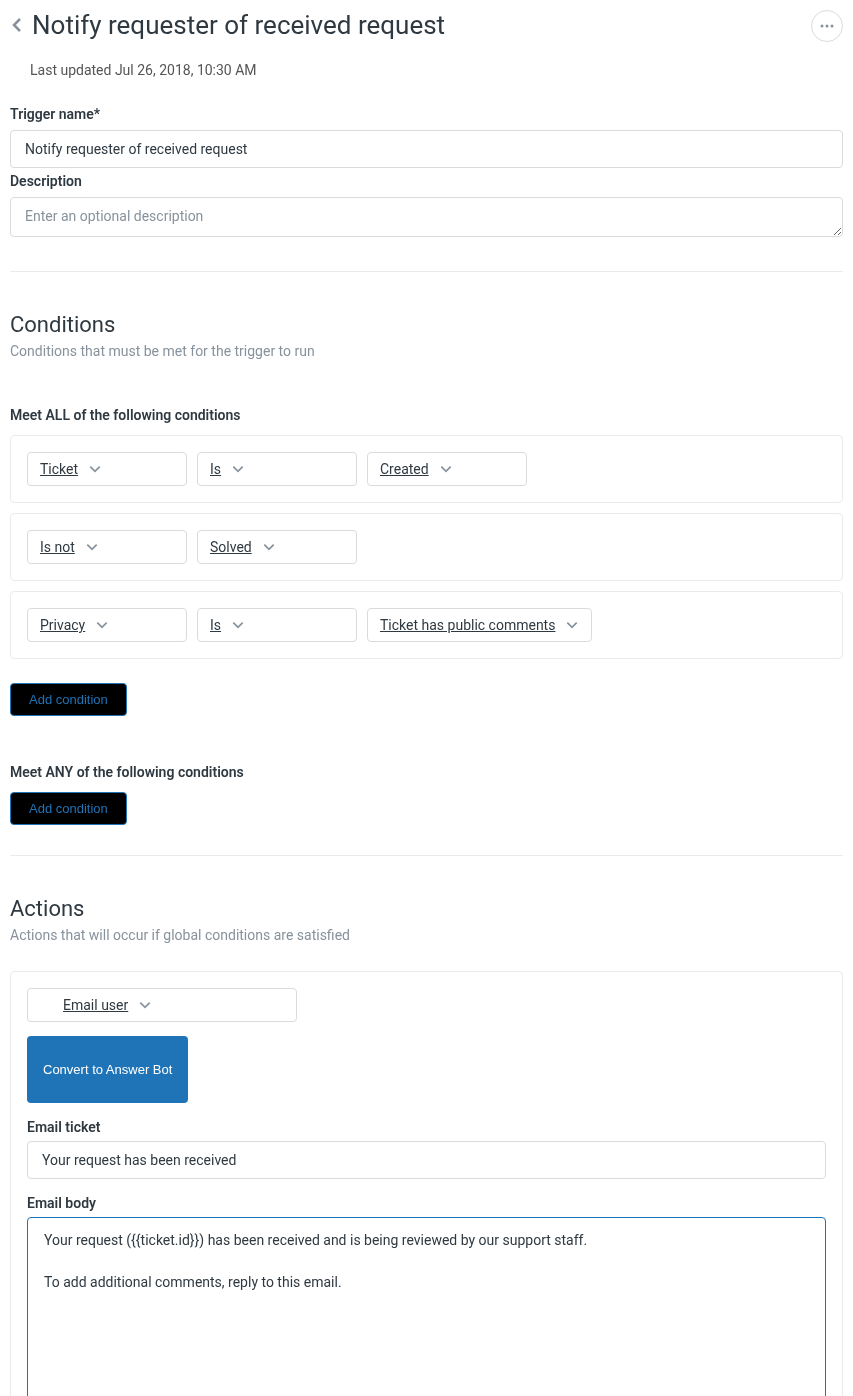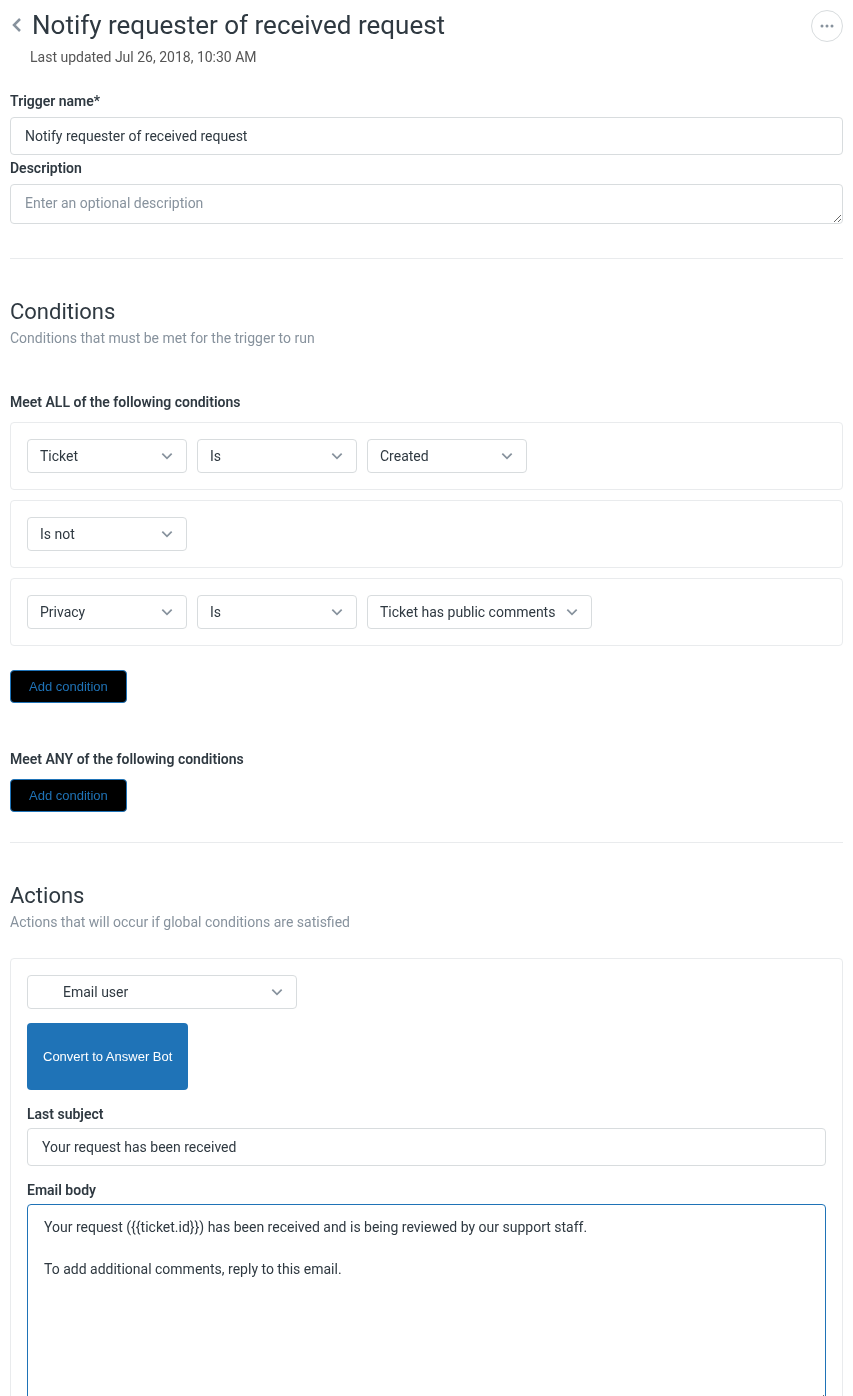--- a/index.html
+++ b/index.html
@@ -43,21 +43,21 @@
       display: flex;
       align-items: center;
       justify-content: center;
       cursor: pointer;
       color: #87929d;
     }
     .last-updated {
       font-size: 14px;
       color: #555;
       margin-left: 20px;
-      margin-top: 7px;
+      margin-top: 20px;
     }
     .field-label {
       font-size: 14px;
       font-weight: 600;
       color: #2f3941;
       margin-bottom: 8px;
       margin-top: 28px;
     }
     .field-label:first-of-type {
       margin-top: 42px;
@@ -109,24 +109,24 @@
       margin-bottom: 10px;
     }
     .select-box {
       border: 1px solid #d8dcde;
       border-radius: 4px;
       padding: 8px 12px;
       font-size: 14px;
       color: #2f3941;
       display: flex;
       align-items: center;
-      justify-content: space-between;
       cursor: pointer;
       background: #fff;
       min-width: 160px;
+      text-decoration: underline;
     }
     .select-wide {
       min-width: 220px;
     }
     .select-wider {
       min-width: 270px;
       padding-left: 35px;
     }
     .chevron-down {
       color: #87929d;
@@ -248,20 +248,28 @@
         <svg class="icon-svg" viewBox="0 0 12 12" fill="none" stroke="currentColor" stroke-width="1.5">
           <path d="M2 4 L6 8 L10 4"></path>
         </svg>
       </span>
   </div>
 </div>
 
 <div class="condition-row">
   <div class="select-box">
     <span>Is not</span>
+    <span class="chevron-down">
+        <svg class="icon-svg" viewBox="0 0 12 12" fill="none" stroke="currentColor" stroke-width="1.5">
+          <path d="M2 4 L6 8 L10 4"></path>
+        </svg>
+      </span>
+  </div>
+  <div class="select-box">
+    <span>Solved</span>
     <span class="chevron-down">
         <svg class="icon-svg" viewBox="0 0 12 12" fill="none" stroke="currentColor" stroke-width="1.5">
           <path d="M2 4 L6 8 L10 4"></path>
         </svg>
       </span>
   </div>
 </div>
 
 <div class="condition-row">
   <div class="select-box">
@@ -306,21 +314,21 @@
       <span>Email user</span>
       <span class="chevron-down">
           <svg class="icon-svg" viewBox="0 0 12 12" fill="none" stroke="currentColor" stroke-width="1.5">
             <path d="M2 4 L6 8 L10 4"></path>
           </svg>
         </span>
     </div>
   </div>
   <button class="primary-btn">Convert to Answer Bot</button>
 
-  <div class="sub-label">Last subject</div>
+  <div class="sub-label">Email ticket</div>
   <input type="text" class="text-input" value="Your request has been received" style="">
 
   <div class="sub-label">Email body</div>
   <textarea class="email-body" id="email-body-ta" style="">Your request ({{ticket.id}}) has been received and is being reviewed by our support staff.
 
 To add additional comments, reply to this email.</textarea>
 
   
 </div>
 

